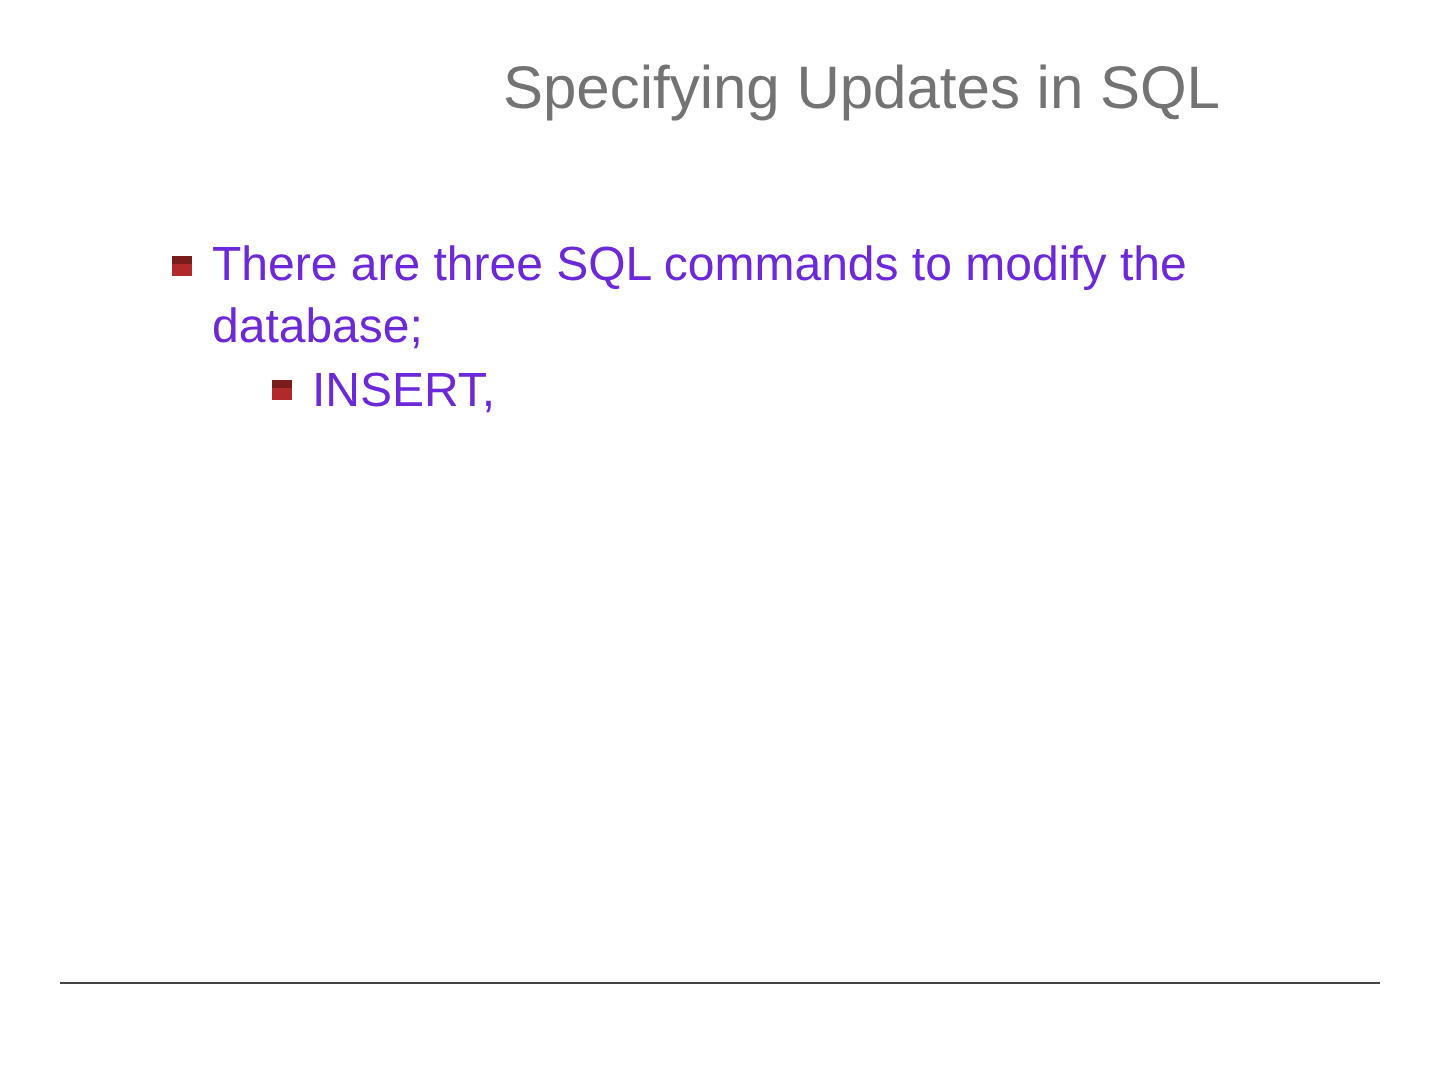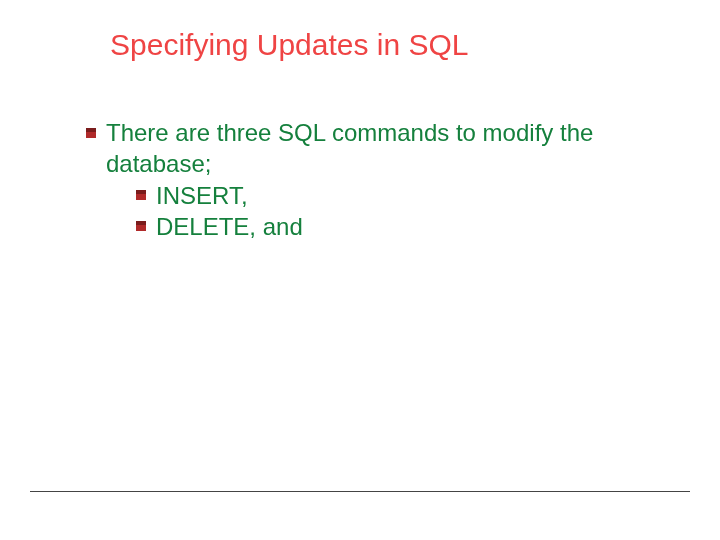--- a/index.html
+++ b/index.html
@@ -9,22 +9,22 @@
     font-family: Arial, Helvetica, sans-serif;
     position: relative;
   }
   .slide {
     width: 720px;
     height: 540px;
     padding: 24px 50px 40px 50px;
     position: relative;
   }
   .title {
-    text-align: left;
-    color: #ef4444;
+    text-align: right;
+    color: #737373;
     font-size: 30px;
     font-weight: 400;
     margin-top: 4px;
     margin-bottom: 56px;
     padding-left: 60px;
     padding-right: 60px;
   }
   .content {
     padding-left: 36px;
   }
@@ -33,21 +33,21 @@
     align-items: flex-start;
     margin-bottom: 2px;
   }
   .bullet-icon {
     flex: 0 0 auto;
     margin-right: 10px;
     margin-top: 10px;
   }
   .bullet-icon svg { display: block; }
   .bullet-text {
-    color: #15803d;
+    color: #6d28d9;
     font-size: 24px;
     line-height: 1.28;
   }
   .sub {
     padding-left: 50px;
   }
   .sub .bullet-row { margin-bottom: 0; }
   .sub .bullet-icon { margin-top: 9px; }
   .rule {
     position: absolute;
@@ -82,29 +82,20 @@
       <div class="bullet-row">
         <span class="bullet-icon">
           <svg width="10" height="10" viewBox="0 0 10 10">
             <rect x="0" y="0" width="10" height="10" fill="#b02a2a"></rect>
             <rect x="0" y="0" width="10" height="4" fill="#7a1c1c"></rect>
           </svg>
         </span>
         <span class="bullet-text">INSERT,</span>
       </div>
 
-      <div class="bullet-row">
-        <span class="bullet-icon">
-          <svg width="10" height="10" viewBox="0 0 10 10">
-            <rect x="0" y="0" width="10" height="10" fill="#b02a2a"></rect>
-            <rect x="0" y="0" width="10" height="4" fill="#7a1c1c"></rect>
-          </svg>
-        </span>
-        <span class="bullet-text">DELETE, and</span>
-      </div>
 
 
     </div>
 
   </div>
 
   <div class="rule"></div>
 
 </div>
 

